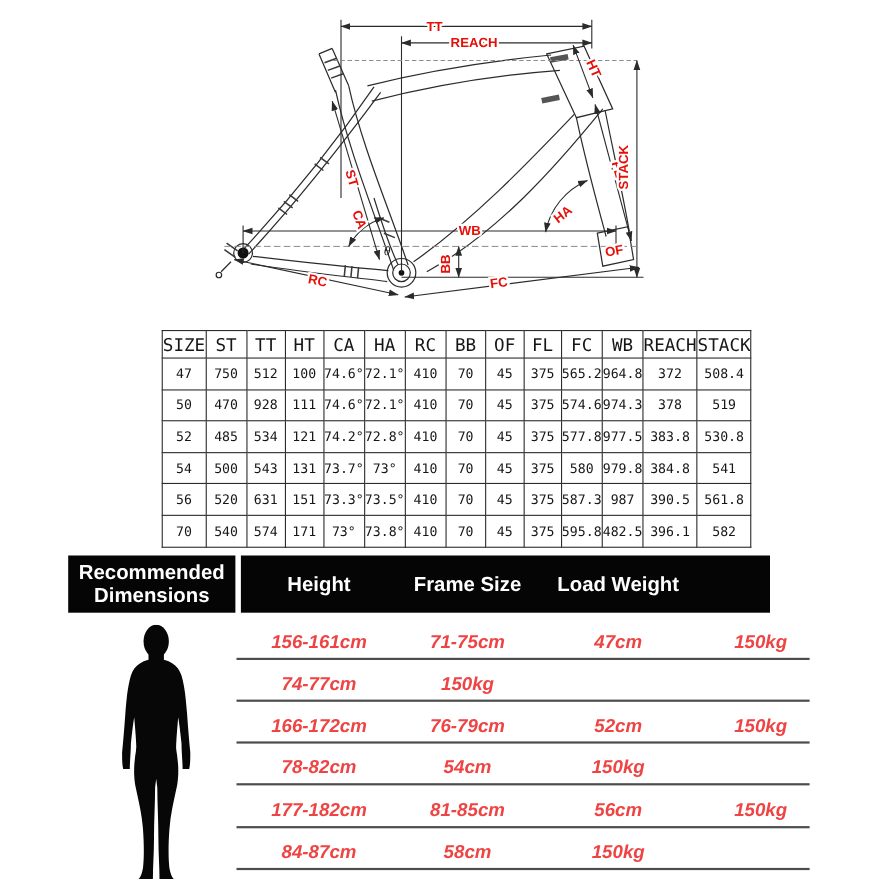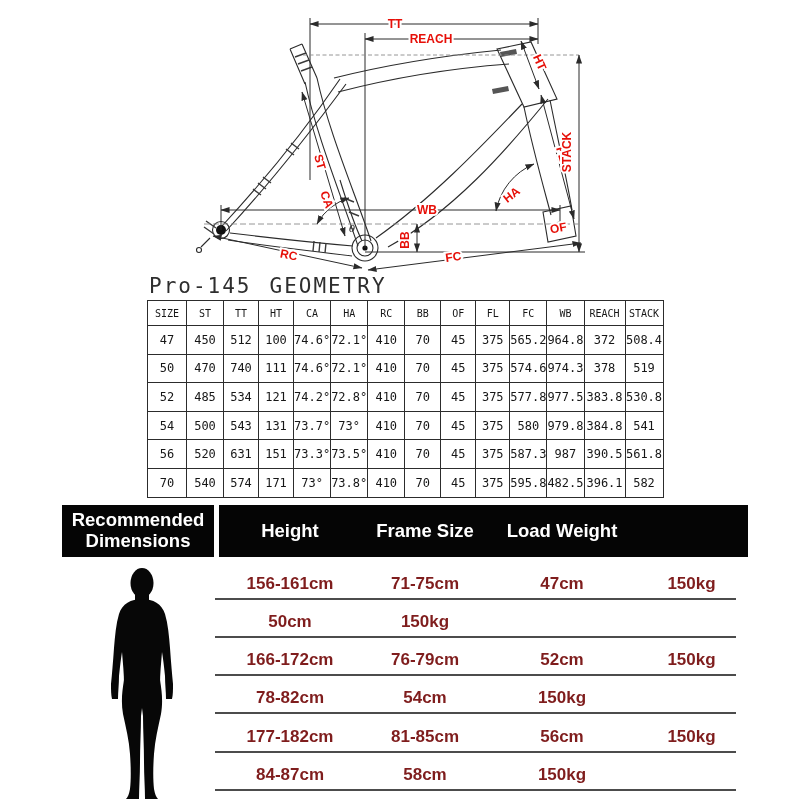--- a/index.html
+++ b/index.html
@@ -16,34 +16,34 @@
   .blab{fill:#1a1a1a;font-family:"DejaVu Serif",serif;font-style:italic;font-size:10px;text-anchor:middle;}
   
   #geo-title{position:absolute;left:149px;top:274px;font-family:"DejaVu Sans Mono",monospace;
              font-size:21px;color:#2e2e2e;letter-spacing:2px;white-space:pre;}
   #geo-title .gap{display:inline-block;width:18px;}
   
   #geo-table{position:absolute;left:147px;top:300px;border-collapse:collapse;table-layout:fixed;
              font-family:"DejaVu Sans Mono",monospace;color:#161616;}
   #geo-table th,#geo-table td{border:1px solid #2c2c2c;text-align:center;vertical-align:middle;
              padding:0;overflow:hidden;white-space:nowrap;}
-  #geo-table th{height:24px;font-size:10px;font-weight:normal;margin-top:28px;}
+  #geo-table th{height:24px;font-size:16px;font-weight:normal;margin-top:28px;}
   #geo-table td{height:27.6px;font-size:12px;}
   
   .black-box{position:absolute;top:505px;height:52px;background:#050505;color:#fff;}
   #rec-head-left{left:62px;width:152px;display:flex;flex-direction:column;align-items:center;
                  justify-content:center;font-weight:bold;font-size:18.5px;line-height:1.12;}
-  #rec-head-right{left:219px;width:529px;display:grid;grid-template-columns:142px 128px 146px 113px;
+  #rec-head-right{left:219px;width:481px;display:grid;grid-template-columns:142px 128px 146px 113px;
                   align-items:center;font-weight:bold;font-size:18.5px;text-align:center;}
   #rec-rows{position:absolute;left:215px;top:568px;width:527px;}
   .rec-row{position:relative;height:38.17px;}
   .rec-line{position:absolute;left:0;top:30px;width:521px;height:0;border-bottom:2.4px solid #4c4c4c;}
   .rec-cells{position:absolute;left:4px;top:3px;width:529px;height:26px;display:grid;
              grid-template-columns:142px 128px 146px 113px;align-items:center;text-align:center;
-             font-weight:bold;font-size:17px;color:#7f1d1d;}
+             font-weight:bold;font-size:17px;color:#ef4444;font-style:italic;}
   
   #person-svg{position:absolute;left:98px;top:568px;}
   .sil{fill:#070707;stroke:none;}
 </style>
 </head>
 <body>
 
 <div id="stage">
 
   <svg id="frame-svg" width="800" height="300" viewBox="0 0 800 300">
@@ -128,21 +128,20 @@
       <text class="rlab" transform="translate(323,201) rotate(70)">CA</text>
       <text class="rlab" transform="translate(514,198) rotate(-38)">HA</text>
       <text class="rlab" transform="translate(409,240) rotate(-90)">BB</text>
       <text class="rlab" transform="translate(559,232) rotate(-10)">OF</text>
       <text class="rlab" transform="translate(288,259) rotate(11)">RC</text>
       <text class="rlab" transform="translate(454,261) rotate(-8)">FC</text>
       <text class="blab" x="352" y="232">θ</text>
     </g>
   </svg>
 
-  <div id="geo-title"><span>Pro-145</span><span class="gap"></span><span>GEOMETRY</span></div>
 
   <table id="geo-table">
     <colgroup>
         <col style="width: 39px;">
         <col style="width: 37px;">
         <col style="width: 35px;">
         <col style="width: 35px;">
         <col style="width: 36px;">
         <col style="width: 34px;">
         <col style="width: 37px;">
@@ -168,38 +167,38 @@
           <th>FL</th>
           <th>FC</th>
           <th>WB</th>
           <th>REACH</th>
           <th>STACK</th>
         </tr>
       </thead>
     <tbody>
         <tr>
           <td>47</td>
-          <td>450</td>
+          <td>750</td>
           <td>512</td>
           <td>100</td>
           <td>74.6°</td>
           <td>72.1°</td>
           <td>410</td>
           <td>70</td>
           <td>45</td>
           <td>375</td>
           <td>565.2</td>
           <td>964.8</td>
           <td>372</td>
           <td>508.4</td>
         </tr>
         <tr>
           <td>50</td>
           <td>470</td>
-          <td>740</td>
+          <td>928</td>
           <td>111</td>
           <td>74.6°</td>
           <td>72.1°</td>
           <td>410</td>
           <td>70</td>
           <td>45</td>
           <td>375</td>
           <td>574.6</td>
           <td>974.3</td>
           <td>378</td>
@@ -287,21 +286,21 @@
         <div class="rec-cells">
           <span>156-161cm</span>
           <span>71-75cm</span>
           <span>47cm</span>
           <span>150kg</span>
         </div>
         <div class="rec-line"></div>
       </div>
       <div class="rec-row">
         <div class="rec-cells">
-          <span>50cm</span>
+          <span>74-77cm</span>
           <span>150kg</span>
         </div>
         <div class="rec-line"></div>
       </div>
       <div class="rec-row">
         <div class="rec-cells">
           <span>166-172cm</span>
           <span>76-79cm</span>
           <span>52cm</span>
           <span>150kg</span>

